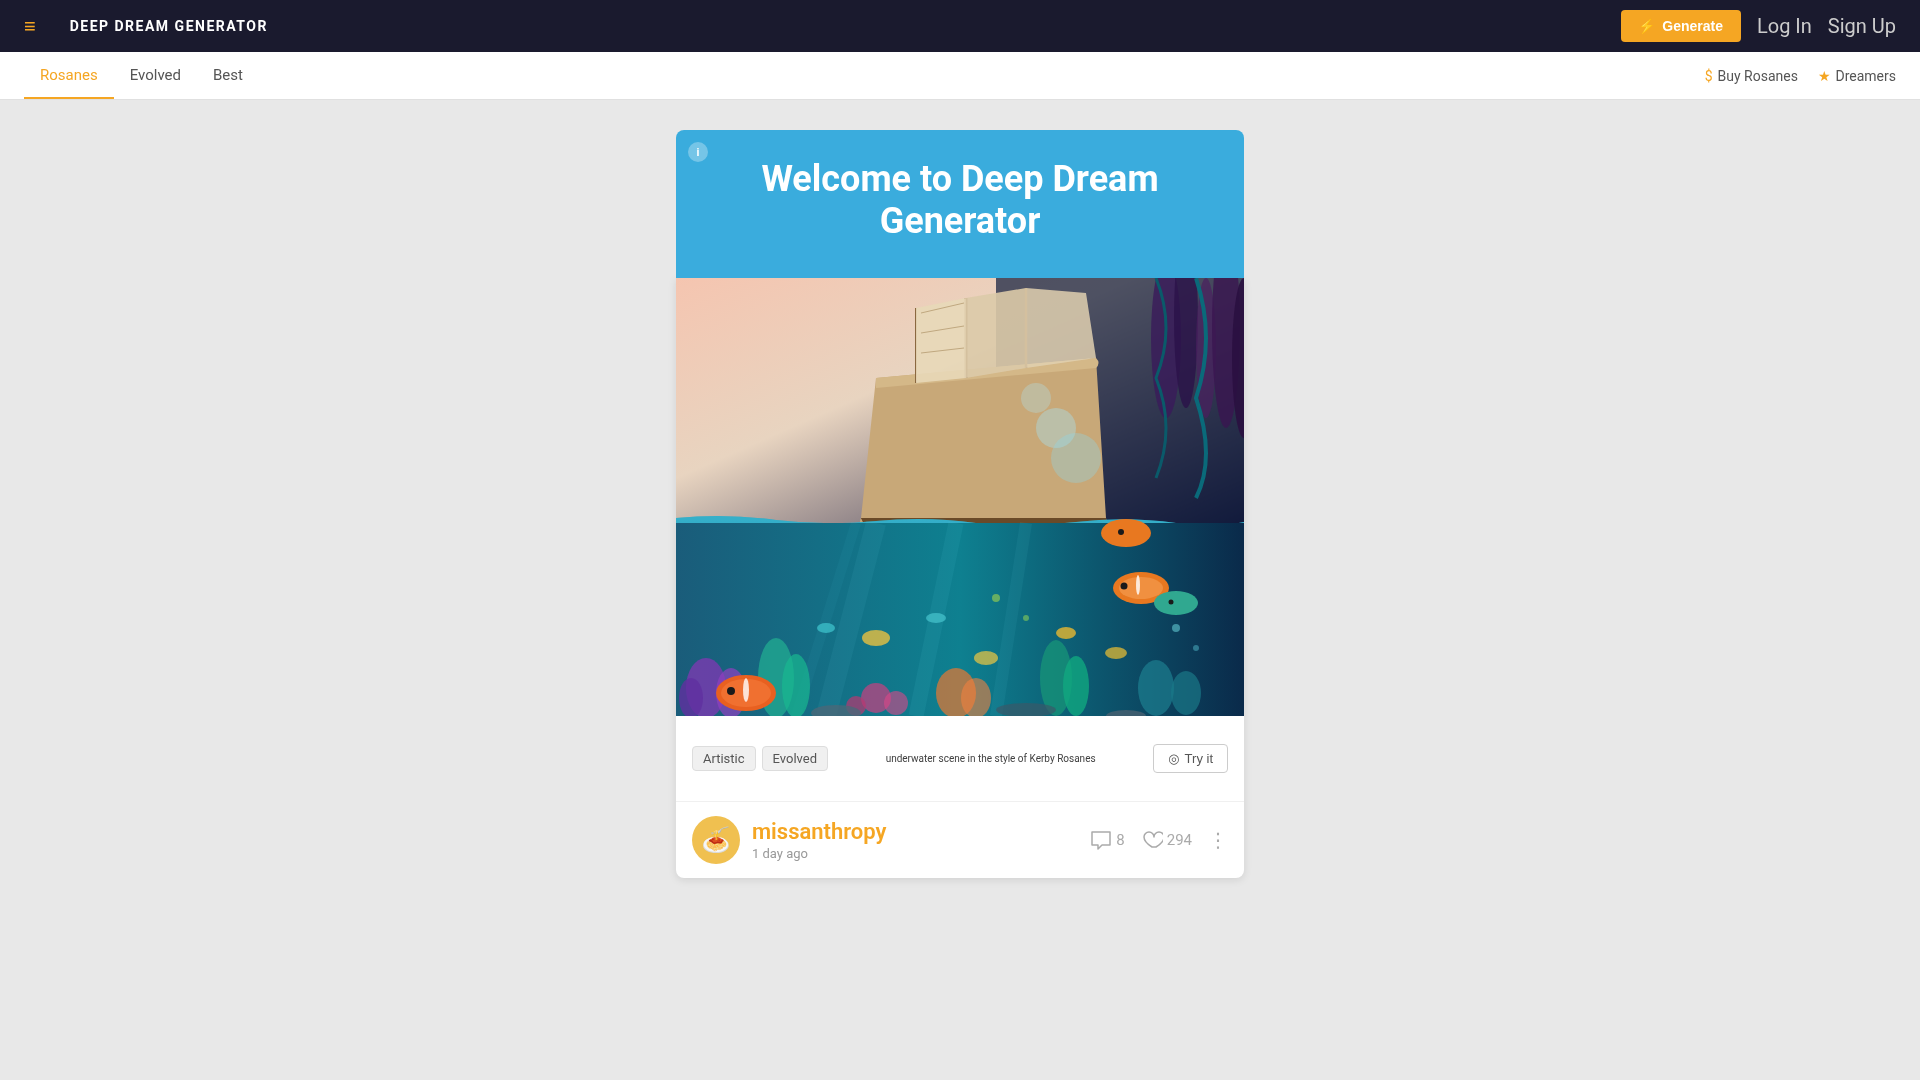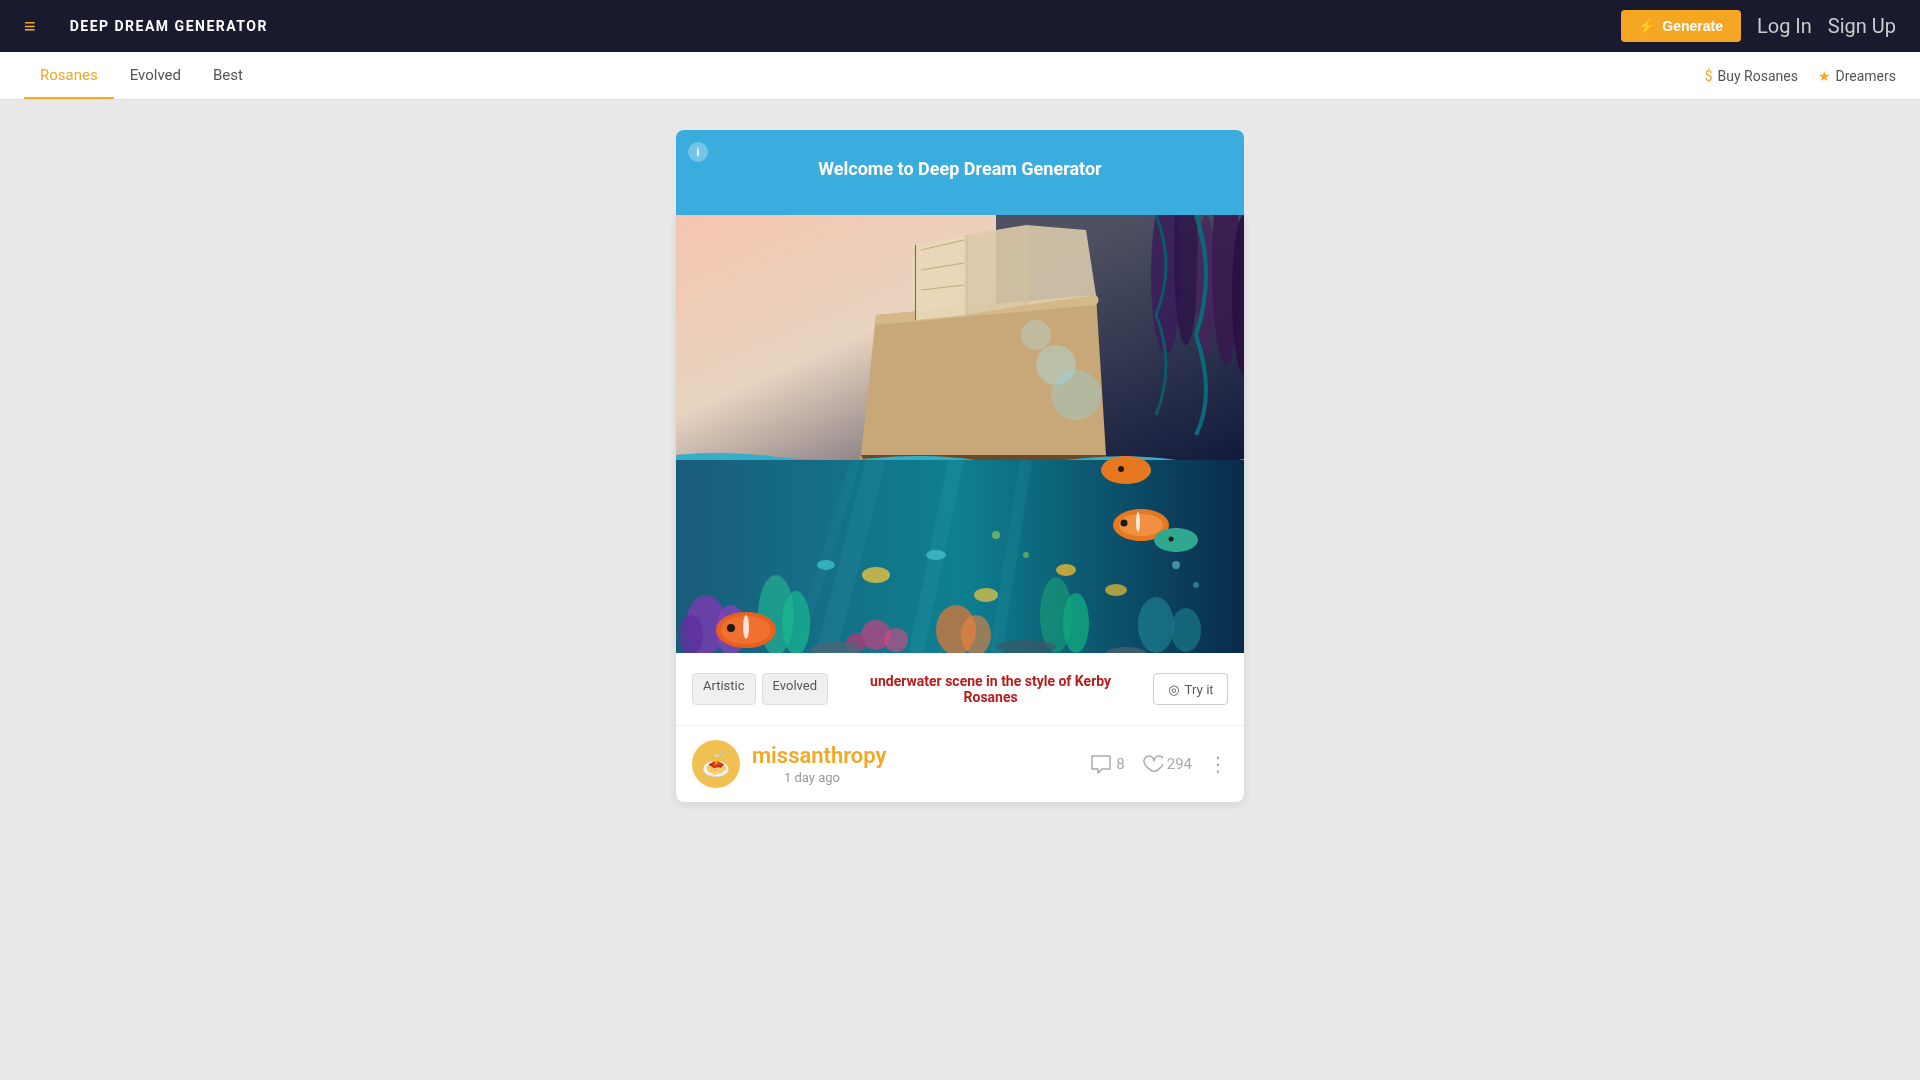--- a/index.html
+++ b/index.html
@@ -134,21 +134,21 @@
       background: rgba(255,255,255,0.3);
       color: white;
       display: flex;
       align-items: center;
       justify-content: center;
       font-size: 11px;
       font-weight: bold;
     }
     .welcome-title {
       color: white;
-      font-size: 18px;
+      font-size: 36px;
       font-weight: 700;
       margin-bottom: 8px;
     }
     .welcome-subtitle {
       color: rgba(255,255,255,0.9);
       font-size: 15px;
     }
     .welcome-link {
       color: #f5a623;
       font-weight: 600;
@@ -170,44 +170,44 @@
       position: relative;
       overflow: hidden;
     }
     .artwork-svg {
       width: 100%;
       height: 100%;
     }
 
     
     .image-footer {
-      padding: 20px 16px;
-      display: flex;
+      padding: 28px 16px;
+      display: flex;
+      align-items: center;
       justify-content: space-between;
       border-bottom: 1px solid #f0f0f0;
       gap: 32px;
     }
     .tags {
       display: flex;
       gap: 6px;
     }
     .tag {
       background: #f0f0f0;
       border: 1px solid #ddd;
       border-radius: 4px;
       padding: 4px 10px;
       font-size: 13px;
       color: #555;
     }
     .image-description {
-      font-size: 14px;
-      color: #b91c1c;
+      font-size: 10px;
+      color: #404040;
       flex: 1;
       text-align: center;
-      font-weight: bold;
     }
     .try-it-btn {
       background: white;
       border: 1px solid #ccc;
       border-radius: 4px;
       padding: 6px 14px;
       font-size: 13px;
       color: #555;
       cursor: pointer;
       display: flex;
@@ -239,21 +239,20 @@
     .username {
       color: #f5a623;
       font-size: 22px;
       font-weight: 600;
       cursor: pointer;
     }
     .timestamp {
       color: #999;
       font-size: 13px;
       margin-top: 2px;
-      margin-left: 32px;
     }
     .user-actions {
       display: flex;
       align-items: center;
       gap: 16px;
     }
     .action-btn {
       display: flex;
       align-items: center;
       gap: 4px;

